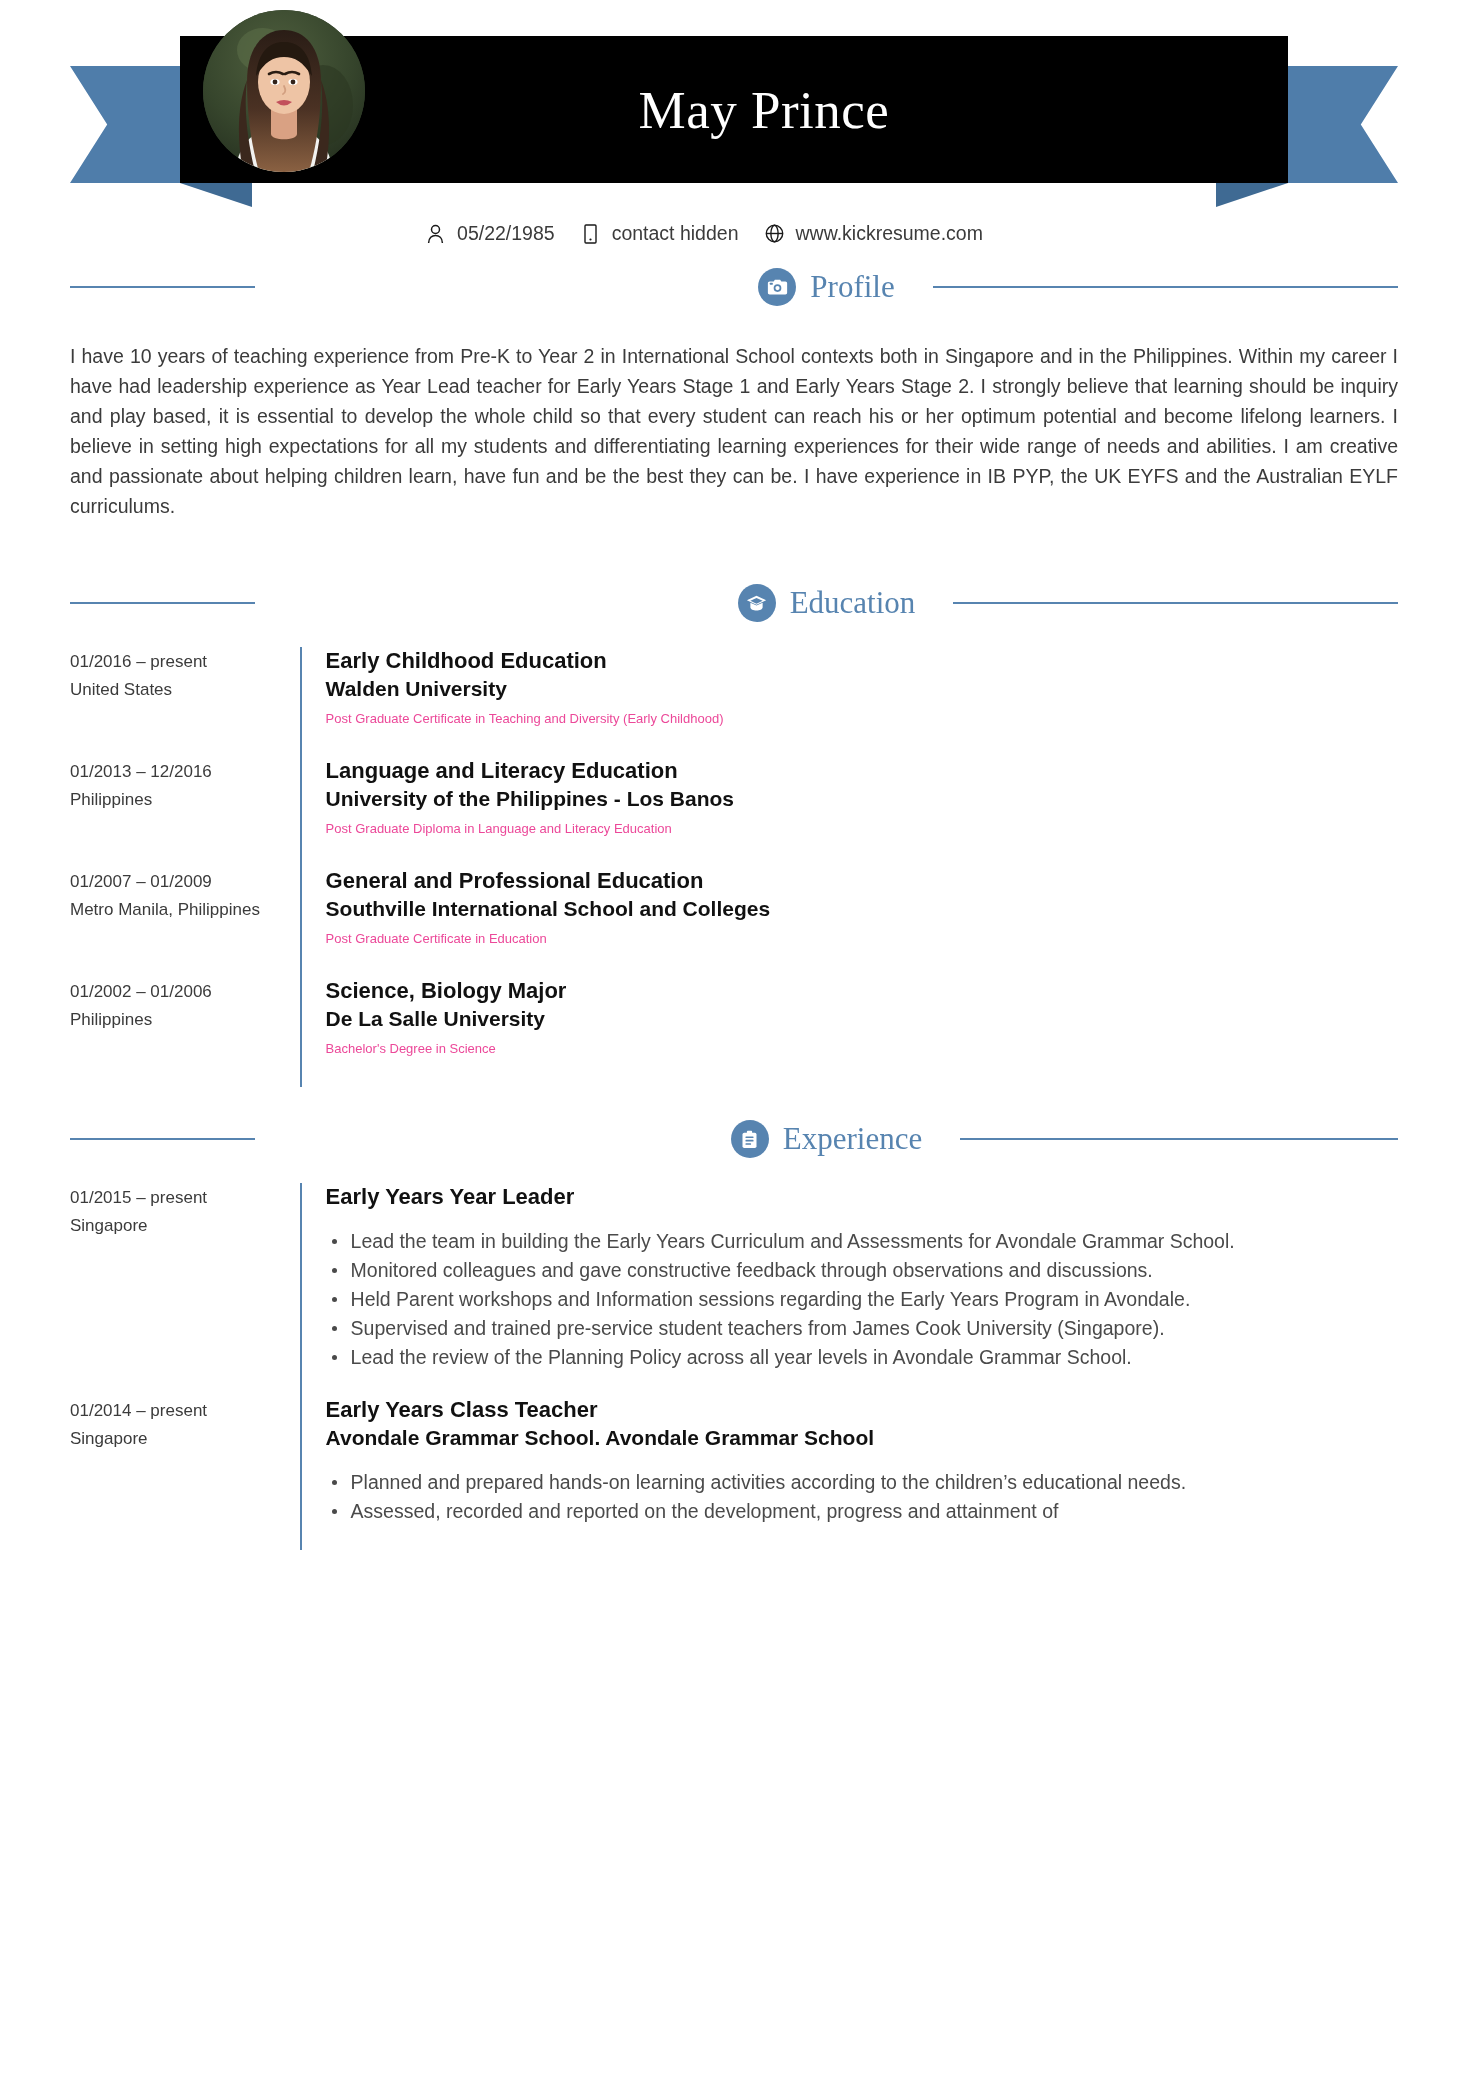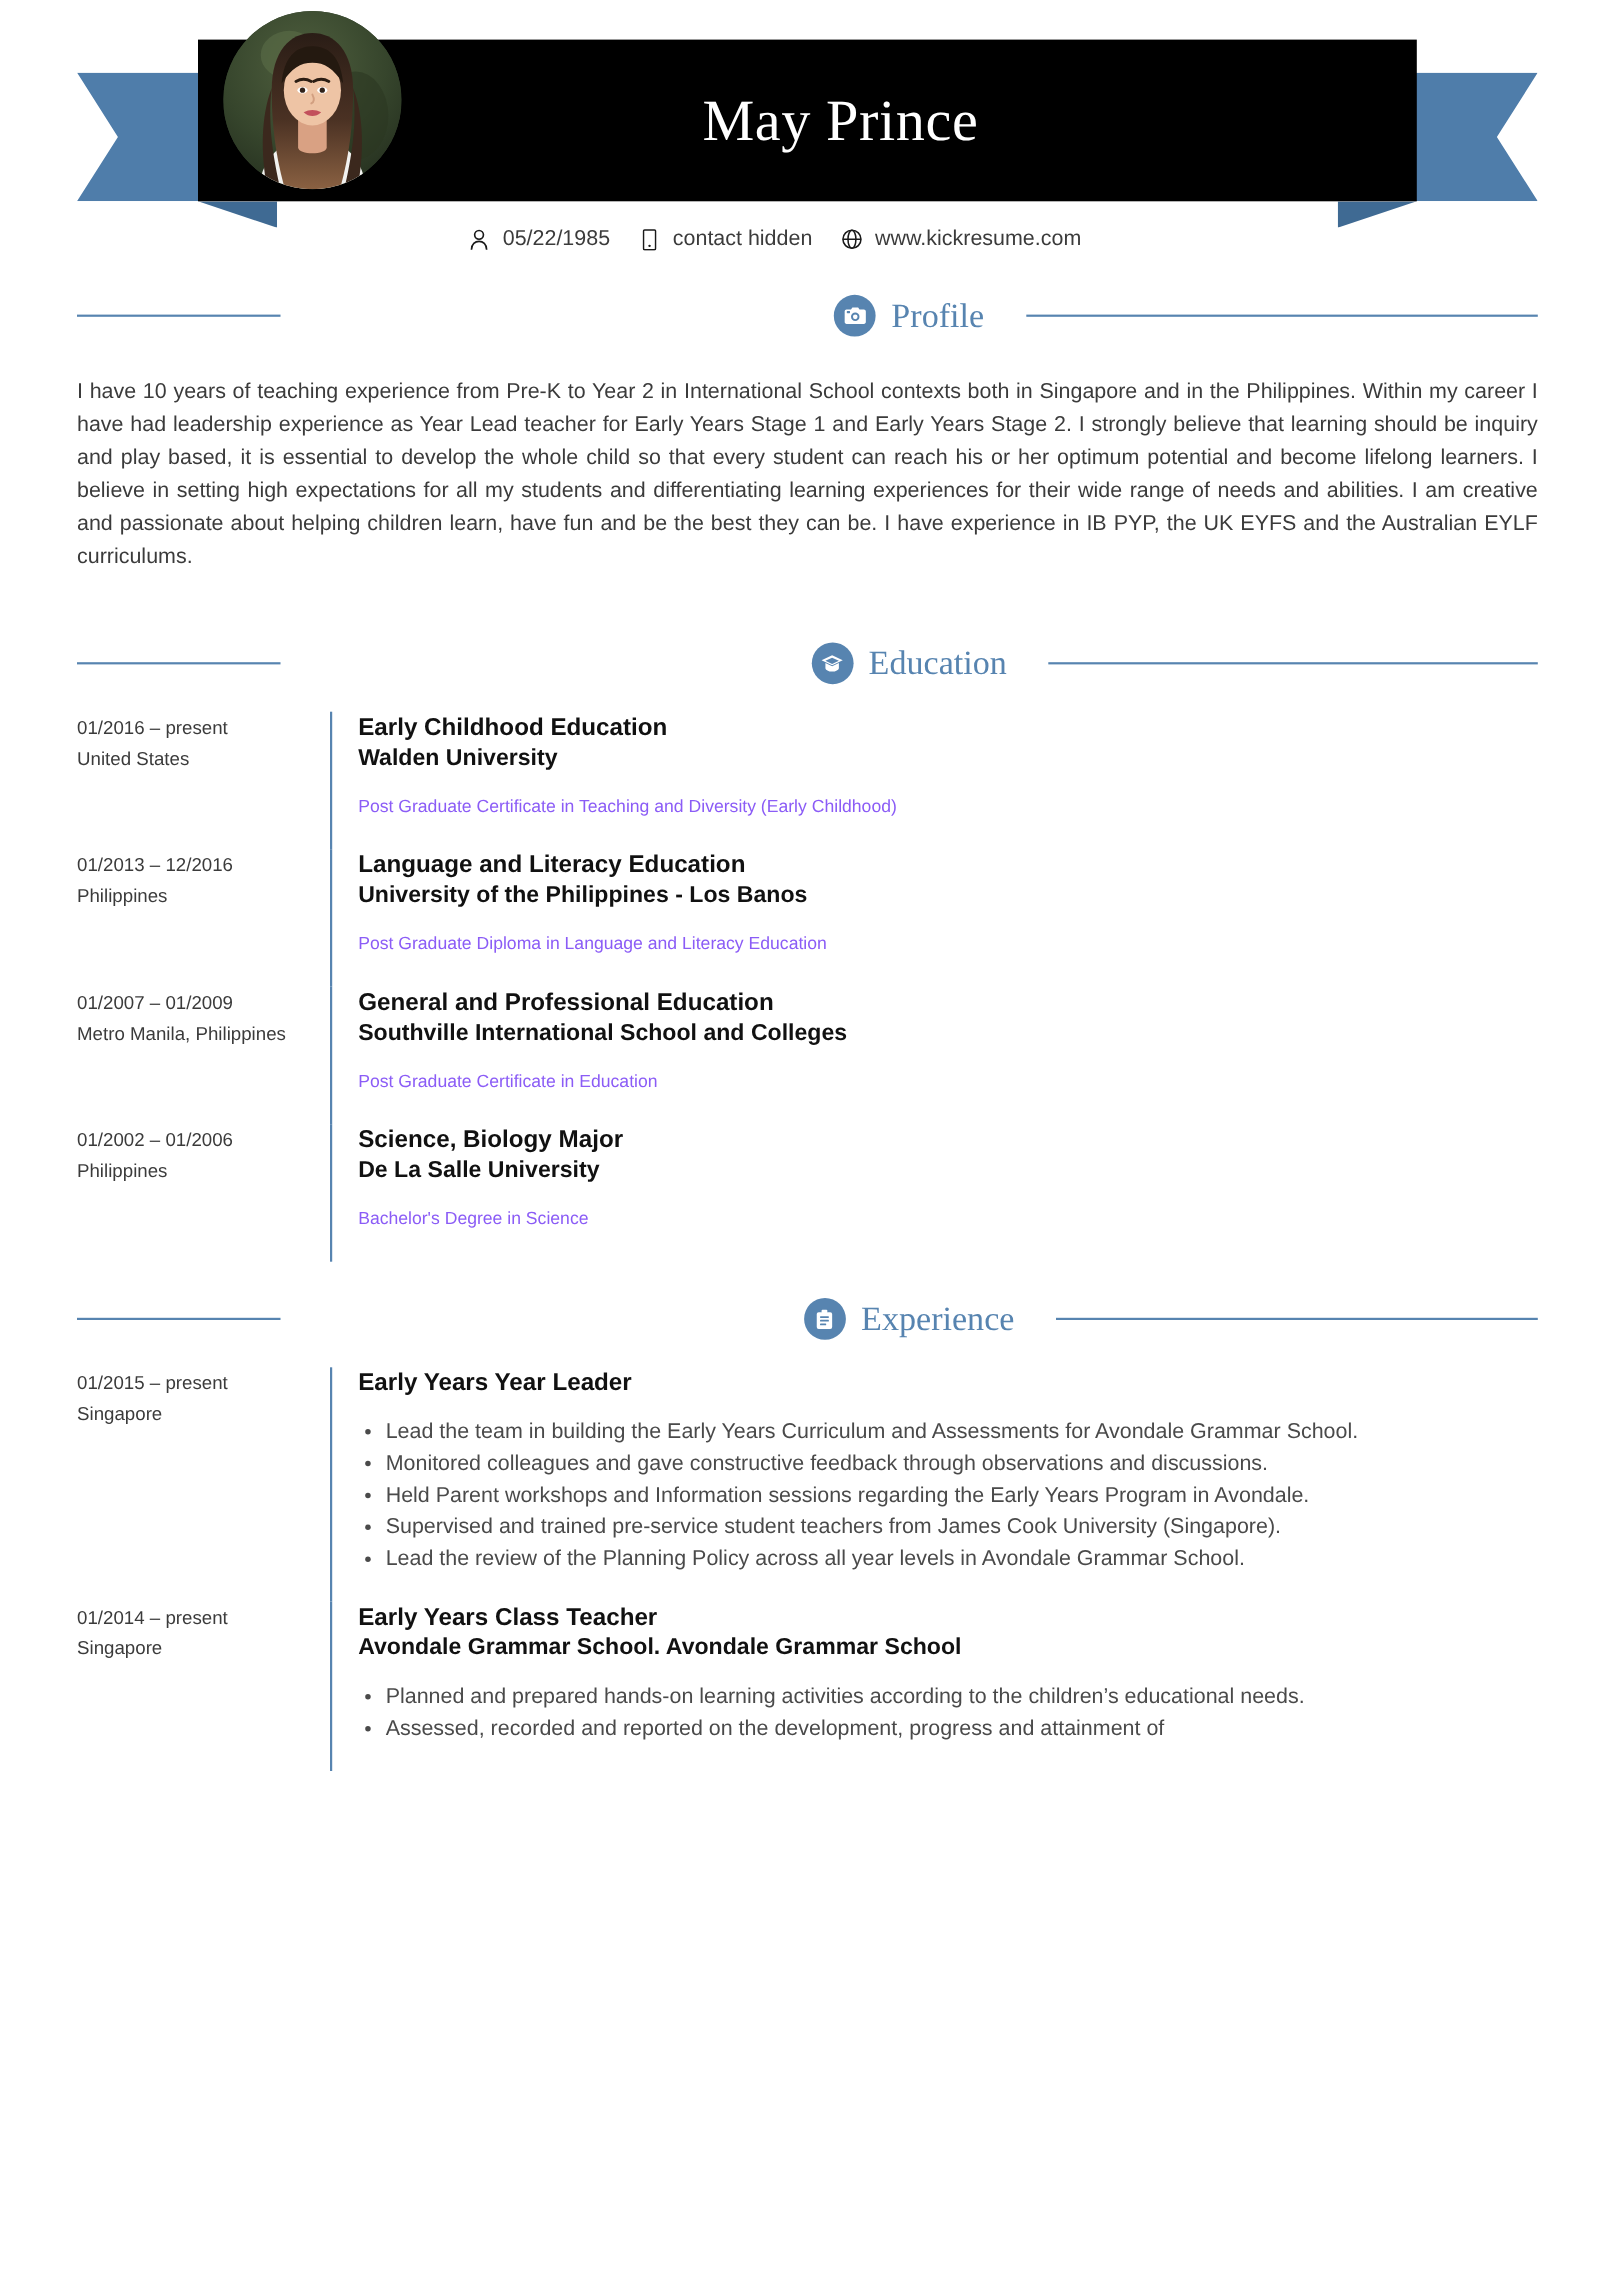--- a/index.html
+++ b/index.html
@@ -99,21 +99,21 @@
     overflow: hidden;
     z-index: 5;
     background: #2e3d2a;
   }
   .avatar svg { display: block; }
 
   
   .contact-line {
     position: absolute;
     left: 0;
-    top: 206px;
+    top: 222px;
     width: 1408px;
     display: flex;
     align-items: center;
     justify-content: center;
     gap: 16px;
     font-size: 19.5px;
     color: #3b3b3b;
   }
   .contact-item {
     display: flex;
@@ -214,24 +214,24 @@
     color: #111111;
     line-height: 28px;
   }
   .entry-org {
     font-size: 21px;
     font-weight: bold;
     color: #111111;
     line-height: 28px;
   }
   .entry-sub {
-    font-size: 16px;
-    color: #8b5cf6;
+    font-size: 13px;
+    color: #ec4899;
     line-height: 29px;
-    margin-top: 16px;
+    margin-top: 1px;
   }
   .entry-bullets {
     list-style: none;
     margin-top: 16px;
   }
   .entry-bullets li {
     position: relative;
     padding-left: 25px;
     font-size: 19.5px;
     line-height: 29px;

